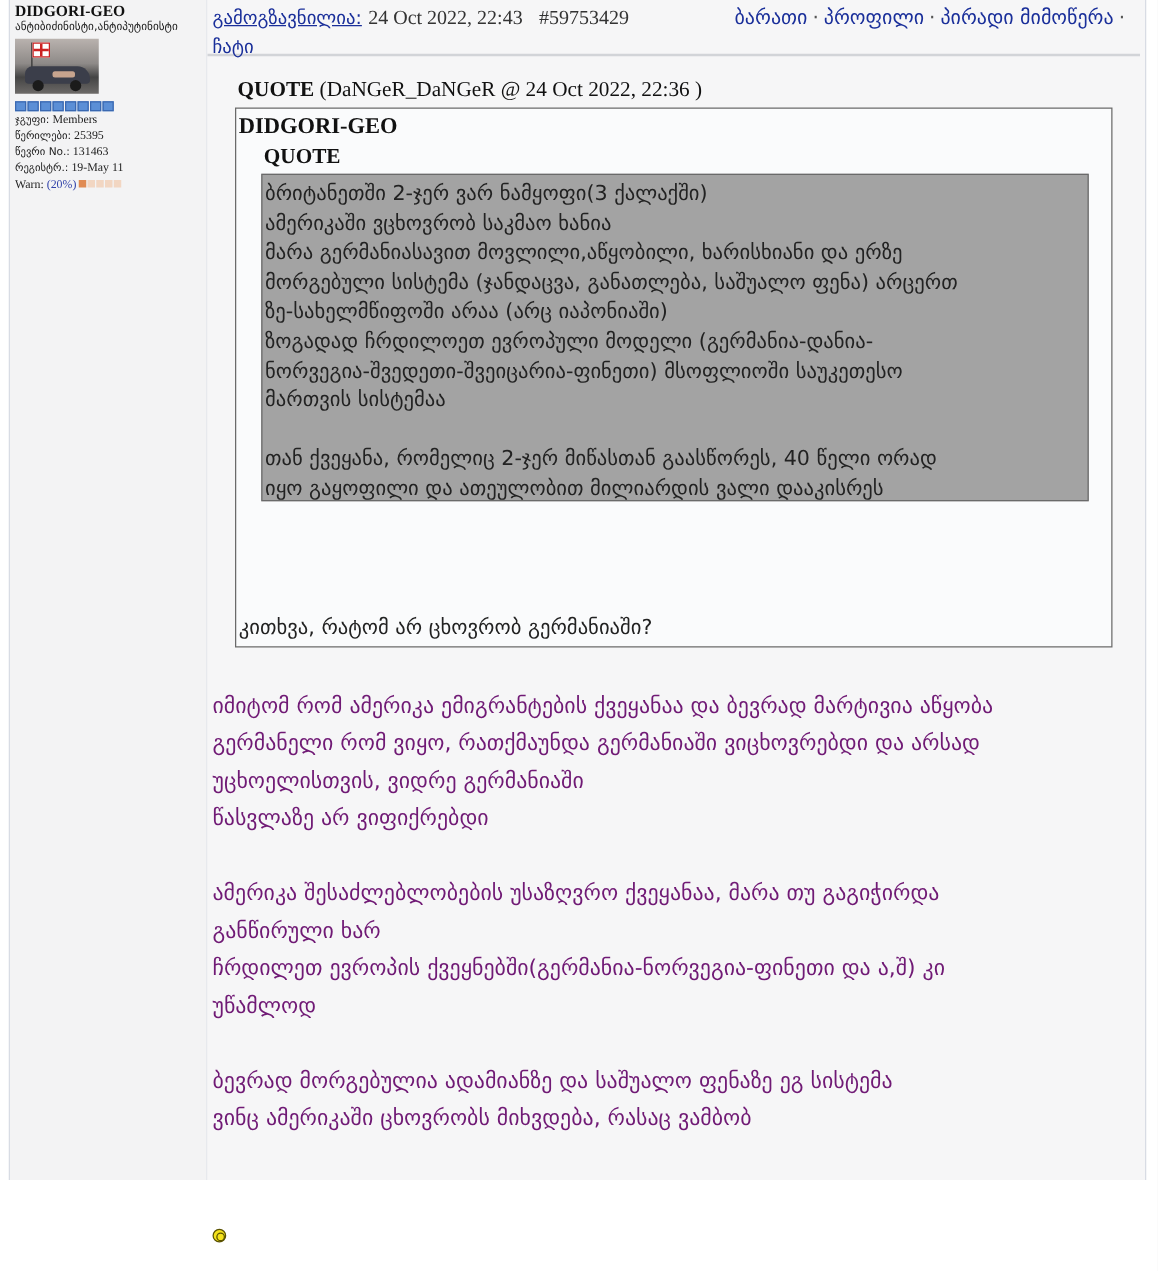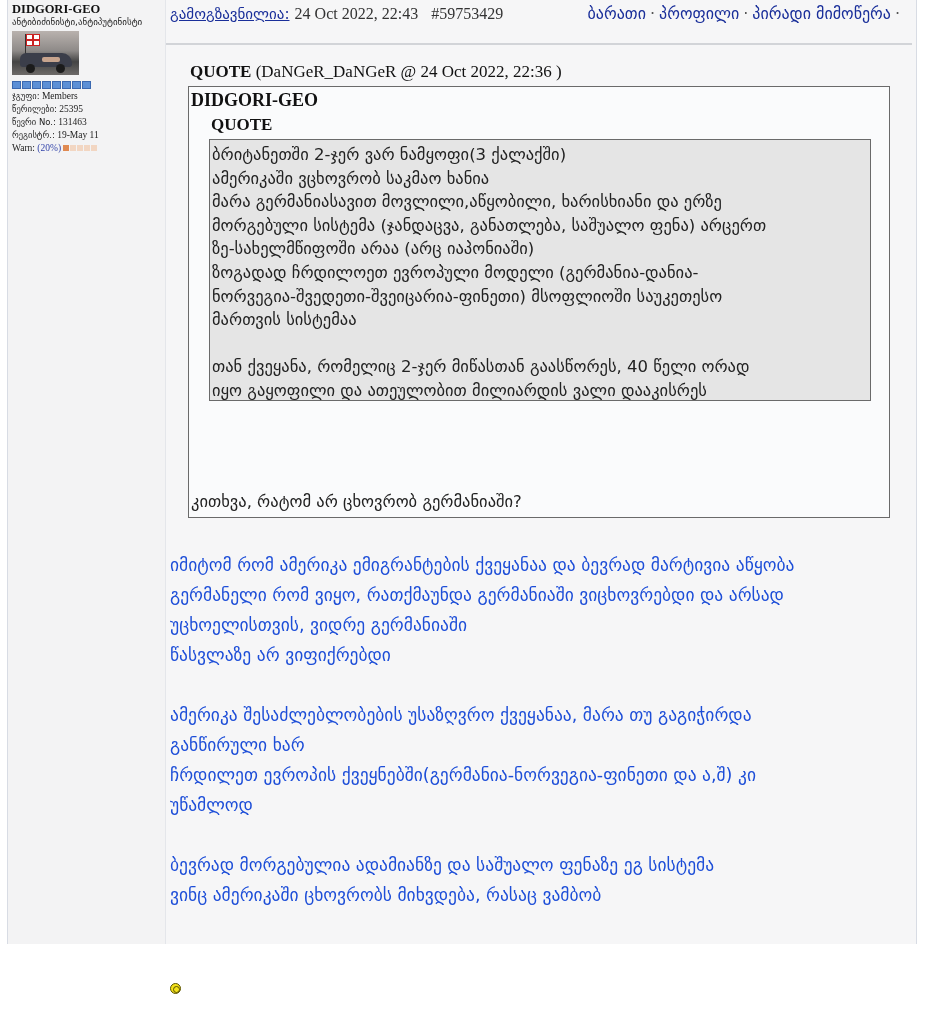--- a/index.html
+++ b/index.html
@@ -66,33 +66,33 @@
   }
   .quote-label b { font-weight: bold; }
   .quote-box {
     position:absolute; left: 22px; top: 86px; width: 702px; height: 432px;
     border: 1px solid #6a6a6a; background:#fafbfc; box-sizing: border-box;
   }
   .quote-author { position:absolute; left: 2px; top: 3px; font-family:"Liberation Serif", serif; font-weight:bold; font-size:18px; color:#111; }
   .inner-label { position:absolute; left: 22px; top: 28px; font-family:"Liberation Serif", serif; font-weight:bold; font-size:17px; color:#111; }
   .inner-box {
     position:absolute; left: 20px; top: 52px; width: 662px; height: 262px;
-    border: 1px solid #6a6a6a; background:#e5e5e5; box-sizing:border-box;
+    border: 1px solid #6a6a6a; background:#a3a3a3; box-sizing:border-box;
     padding: 3px 2px;
   }
   .inner-box .line, .quote-question {
     font-family:"DejaVu Sans", sans-serif; font-size:16.5px; line-height: 23.6px; color:#222; white-space: nowrap;
   }
   .inner-box .blank { height: 23.6px; }
   .quote-question { position:absolute; left: 2px; top: 403px; }
 
   .reply {
     position:absolute; left: 4px; top: 550px;
   }
-  .reply .line { font-family:"DejaVu Sans", sans-serif; font-size:17.5px; line-height: 30px; color:#1d4ed8; white-space: nowrap; }
+  .reply .line { font-family:"DejaVu Sans", sans-serif; font-size:17.5px; line-height: 30px; color:#701a75; white-space: nowrap; }
   .reply .blank { height: 30px; }
   .smiley {
     position:absolute; left: 4px; top: 983px; width: 11px; height: 11px; border-radius: 50%;
     background: #f4e21a; border: 1px solid #5a5200; box-sizing:border-box;
   }
   .smiley:before { content:""; position:absolute; left:2px; top:2px; width:5px; height:5px; border-radius:50%; border:1px solid #5a5200; }
 </style>
 </head>
 <body>
 
@@ -126,20 +126,21 @@
   </div>
 
   <div class="content-col">
     <div class="post-header">
       <span class="sent-label">გამოგზავნილია:</span>
       <span class="date">24 Oct 2022, 22:43</span>
       <span class="postno">#59753429</span>
       <span class="links">
         <span>ბარათი</span><span class="sep">·</span><span>პროფილი</span><span class="sep">·</span><span>პირადი მიმოწერა</span><span class="sep">·</span>
       </span>
+      <span class="chat-link">ჩატი</span>
     </div>
 
     <div class="quote-label"><b>QUOTE</b> <span>(DaNGeR_DaNGeR @ 24 Oct 2022, 22:36 )</span></div>
     <div class="quote-box">
       <div class="quote-author">DIDGORI-GEO</div>
       <div class="inner-label">QUOTE</div>
       <div class="inner-box" id="innerbox">
           <div class="line">ბრიტანეთში 2-ჯერ ვარ ნამყოფი(3 ქალაქში)</div>
           <div class="line">ამერიკაში ვცხოვრობ საკმაო ხანია</div>
           <div class="line">მარა გერმანიასავით მოვლილი,აწყობილი, ხარისხიანი და ერზე</div>

